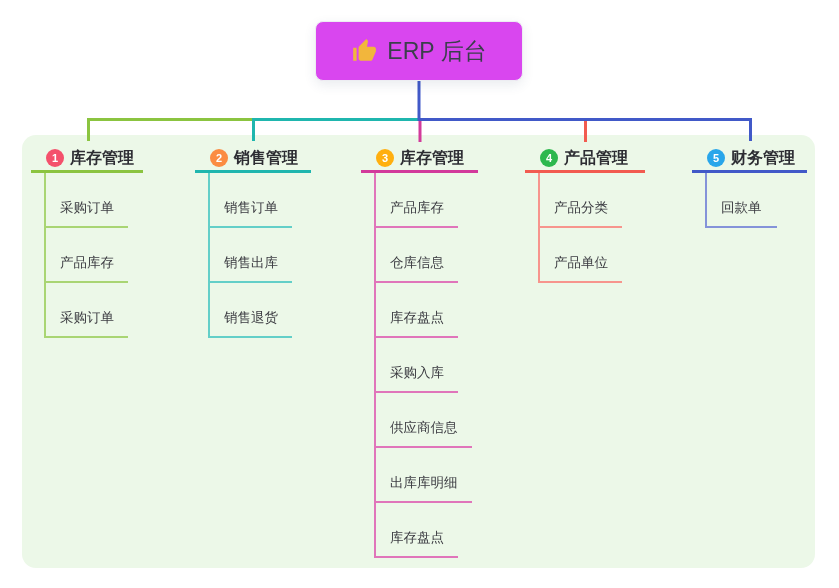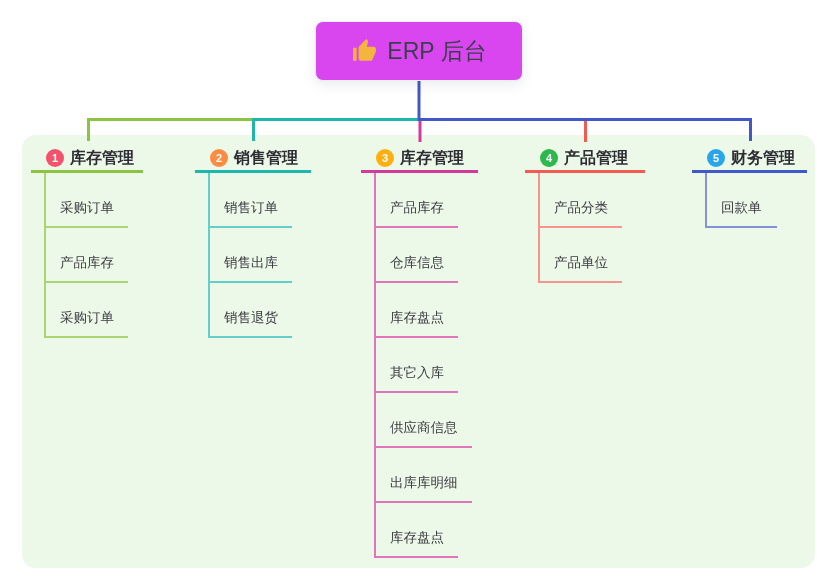--- a/index.html
+++ b/index.html
@@ -109,21 +109,21 @@
 
   <div class="column b3">
     <div class="branch-title">
       <span class="badge">3</span>
       <span>库存管理</span>
     </div>
     <div class="subtree">
       <div class="item">产品库存</div>
       <div class="item">仓库信息</div>
       <div class="item">库存盘点</div>
-      <div class="item">其它入库</div>
+      <div class="item">采购入库</div>
       <div class="item">供应商信息</div>
       <div class="item">出库库明细</div>
       <div class="item">库存盘点</div>
     </div>
   </div>
 
   <div class="column b4">
     <div class="branch-title">
       <span class="badge">4</span>
       <span>产品管理</span>

